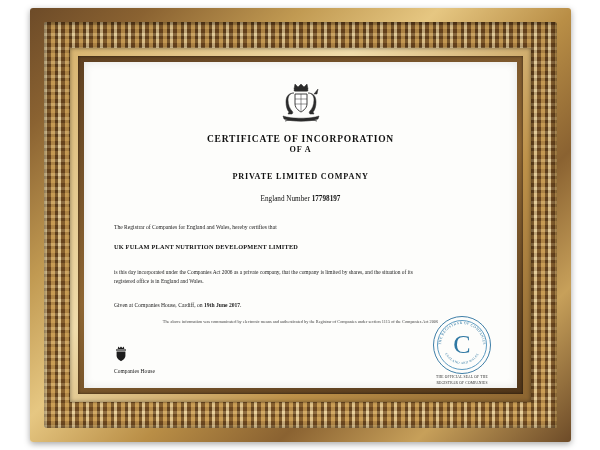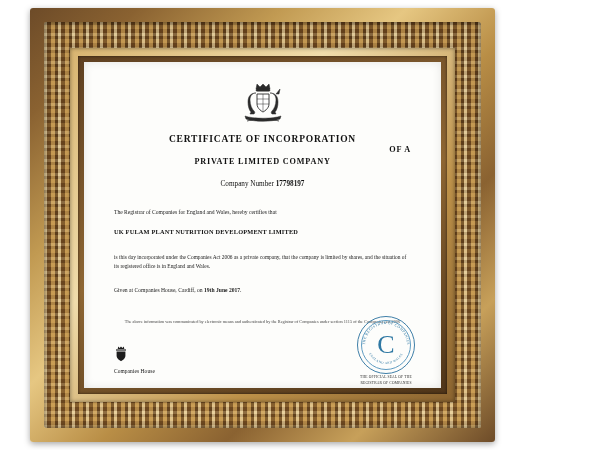--- a/index.html
+++ b/index.html
@@ -17,21 +17,21 @@
     height: 450px;
     background: #ffffff;
     overflow: hidden;
   }
 
   
   .frame-outer {
     position: absolute;
     left: 30px;
     top: 8px;
-    width: 465px;
+    width: 541px;
     height: 434px;
     box-sizing: border-box;
     border-radius: 3px;
     background:
       linear-gradient(135deg, #6d4b28 0%, #8a6231 12%, #c19a52 28%, #e6c782 42%,
                       #b98e46 56%, #8a6231 70%, #c7a05a 84%, #6d4b28 100%);
     box-shadow: 0 2px 6px rgba(0,0,0,.35);
     padding: 7px;
   }
 
@@ -114,27 +114,26 @@
   .title-line1 {
     font-size: 9.5px;
     font-weight: bold;
     letter-spacing: .8px;
   }
   .title-line2 {
     font-size: 8.2px;
     font-weight: bold;
     letter-spacing: .8px;
     margin-top: 1px;
-    text-align: right;
   }
   .title-line3 {
     font-size: 8.2px;
     font-weight: bold;
     letter-spacing: .8px;
-    margin-top: 3px;
+    margin-top: 18px;
   }
 
   .company-number {
     text-align: center;
     font-size: 7.2px;
     margin-top: 14px;
     color: #111;
   }
   .company-number b { font-weight: bold; }
 
@@ -283,21 +282,21 @@
         </span>
       </div>
 
       <div class="title-block">
         <div class="title-line1">CERTIFICATE OF INCORPORATION</div>
         <div class="title-line2">OF A</div>
         <div class="title-line3">PRIVATE LIMITED COMPANY</div>
       </div>
 
       <div class="company-number">
-        <span>Company Number</span>
+        <span>England Number</span>
         <b>17798197</b>
       </div>
 
       <div class="registrar-line">The Registrar of Companies for England and Wales, hereby certifies that</div>
 
       <div class="company-name">UK FULAM PLANT NUTRITION DEVELOPMENT LIMITED</div>
 
       <div class="body-para">is this day incorporated under the Companies Act 2006 as a private company, that the company is limited by shares, and the situation of its registered office is in England and Wales.</div>
 
       <div class="given-line">

